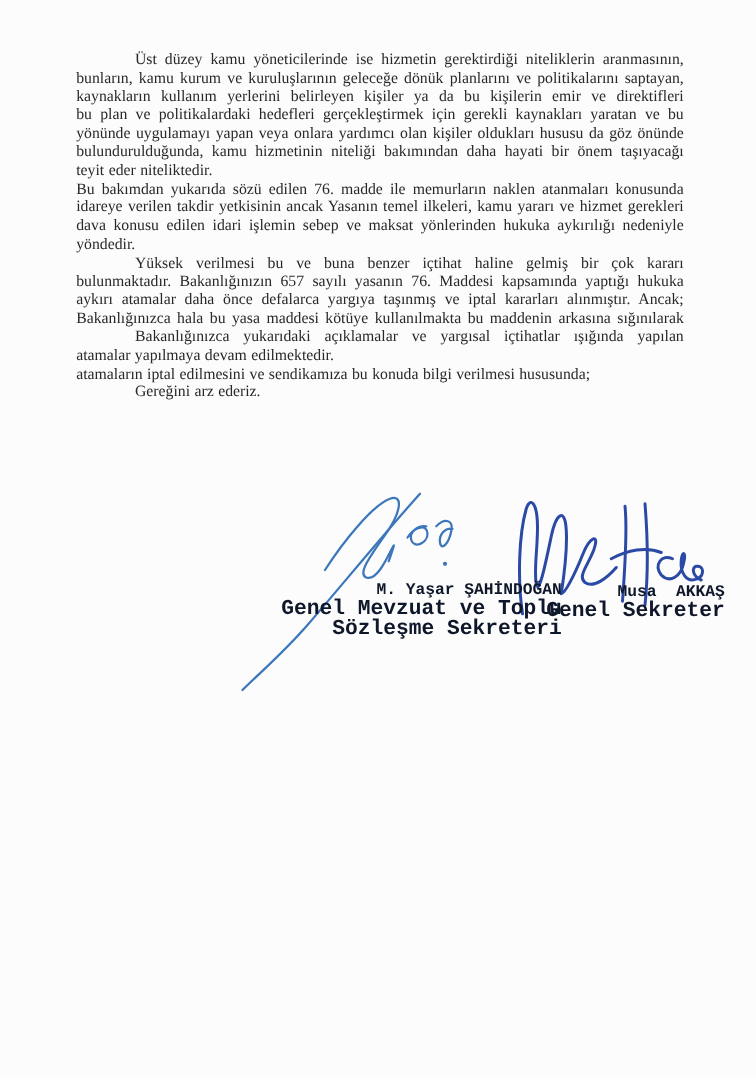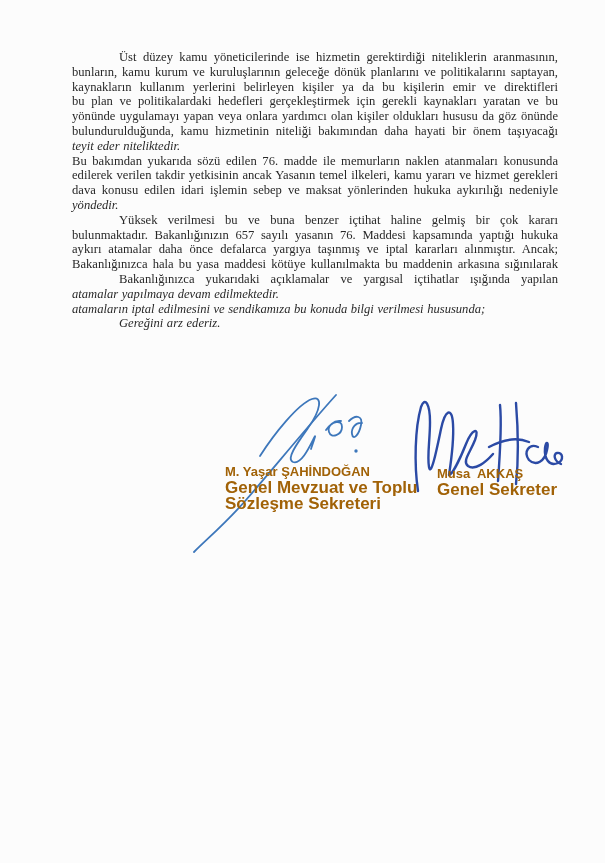--- a/index.html
+++ b/index.html
@@ -3,62 +3,63 @@
 <meta charset="utf-8">
 <style>
   html, body { margin:0; padding:0; }
   body {
     width:605px; height:863px;
     background:#fcfcfc;
     position:relative;
     overflow:hidden;
     font-family:"Liberation Serif", serif;
   }
-  .textblock { position:absolute; left:61px; top:50px; width:486px;margin-left:11px; }
+  .textblock { position:absolute; left:61px; top:40px; width:486px; }
   .line {
     font-family:"Liberation Serif", serif;
     font-size:12.6px; line-height:14.8px;
     color:#282828;
     text-align:justify;
     text-align-last:justify;
     word-spacing:0.4px;
   }
-  .line.last { text-align-last:left;font-style:italic; }
+  .line.last { text-align-last:left; }
   .line.ind  { text-indent:47px; }
 
   .sig-svg { position:absolute; }
   .sig-svg.left  { left:150px; top:388px; width:220px; height:170px; }
   .sig-svg.right { left:405px; top:396px; width:175px; height:105px; }
 
   .sigblock {
     position:absolute;
-    font-family:Liberation Sans, sans-serif;
+    font-family:Liberation Mono, monospace;
     font-weight:bold;
-    color:#a16207;
+    color:#0f172a;
+    text-align:right;
   }
   .sigblock.left  { left:225px; top:464px; }
   .sigblock.right { left:437px; top:466px; }
   .sig-name  { font-size:13px; line-height:16px; white-space:pre-wrap; }
   .sig-title { font-size:17px; line-height:16px; }
 </style>
 </head>
 <body>
 
 <div class="textblock">
 
   <div class="line ind">Üst düzey kamu yöneticilerinde ise hizmetin gerektirdiği niteliklerin aranmasının,</div>
   <div class="line">bunların, kamu kurum ve kuruluşlarının geleceğe dönük planlarını ve politikalarını saptayan,</div>
   <div class="line">kaynakların kullanım yerlerini belirleyen kişiler ya da bu kişilerin emir ve direktifleri</div>
   <div class="line">bu plan ve politikalardaki hedefleri gerçekleştirmek için gerekli kaynakları yaratan ve bu</div>
   <div class="line">yönünde uygulamayı yapan veya onlara yardımcı olan kişiler oldukları hususu da göz önünde</div>
   <div class="line">bulundurulduğunda, kamu hizmetinin niteliği bakımından daha hayati bir önem taşıyacağı</div>
   <div class="line last">teyit eder niteliktedir.</div>
 
   <div class="line">Bu bakımdan yukarıda sözü edilen 76. madde ile memurların naklen atanmaları konusunda</div>
-  <div class="line">edilerek verilen takdir yetkisinin ancak Yasanın temel ilkeleri, kamu yararı ve hizmet gerekleri</div>
+  <div class="line">idareye verilen takdir yetkisinin ancak Yasanın temel ilkeleri, kamu yararı ve hizmet gerekleri</div>
   <div class="line">dava konusu edilen idari işlemin sebep ve maksat yönlerinden hukuka aykırılığı nedeniyle</div>
   <div class="line last">yöndedir.</div>
 
   <div class="line ind">Yüksek verilmesi bu ve buna benzer içtihat haline gelmiş bir çok kararı</div>
   <div class="line">bulunmaktadır. Bakanlığınızın 657 sayılı yasanın 76. Maddesi kapsamında yaptığı hukuka</div>
   <div class="line">aykırı atamalar daha önce defalarca yargıya taşınmış ve iptal kararları alınmıştır. Ancak;</div>
   <div class="line">Bakanlığınızca hala bu yasa maddesi kötüye kullanılmakta bu maddenin arkasına sığınılarak</div>
   <div class="line ind">Bakanlığınızca yukarıdaki açıklamalar ve yargısal içtihatlar ışığında yapılan</div>
 
   <div class="line last">atamalar yapılmaya devam edilmektedir.</div>

